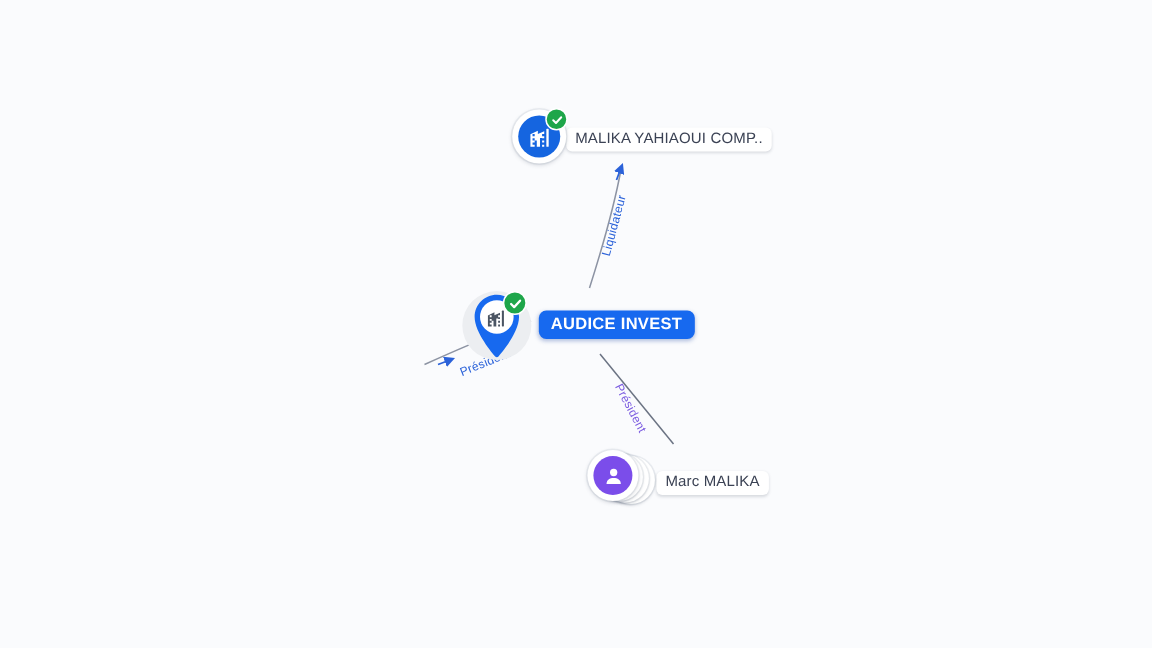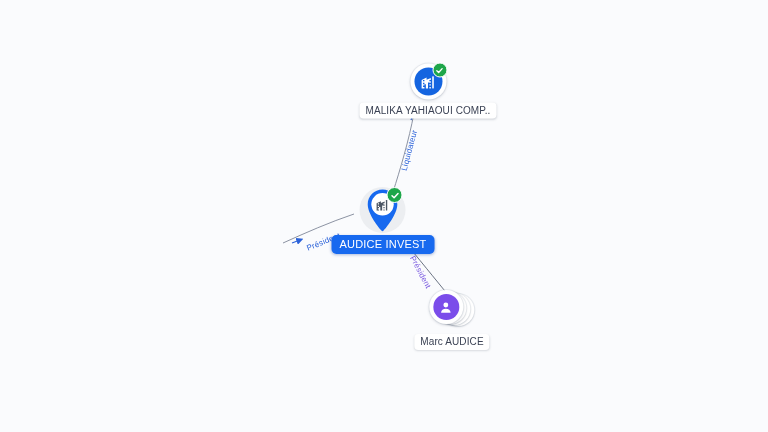--- a/index.html
+++ b/index.html
@@ -22,21 +22,21 @@
     top: 0;
     width: 768px;
     height: 432px;
   }
 
   
   .node {
     position: absolute;
     transform: translate(-50%, -50%);
     display: flex;
-    flex-direction: column;
+    flex-direction: row;
     align-items: center;
   }
 
   
   .circle-node-wrap {
     position: relative;
     width: 36px;
     height: 36px;
   }
   .circle-halo {
@@ -124,21 +124,21 @@
     justify-content: center;
     z-index: 5;
   }
   .pin-label {
     background: #1769ef;
     color: #ffffff;
     border-radius: 5px;
     padding: 3px 8px 4px;
     font-size: 11px;
     line-height: 12px;
-    font-weight: 400;
+    font-weight: 700;
     letter-spacing: 0.2px;
     white-space: nowrap;
     margin-top: -5px;
     box-shadow: 0 1px 3px rgba(30,70,160,0.35);
     position: relative;
     z-index: 6;
   }
 
   
   .person-wrap {
@@ -272,16 +272,16 @@
       <div class="stack-card stack-1"></div>
       <div class="person-main">
         <div class="person-core">
           <svg width="15" height="15" viewBox="0 0 24 24" fill="#ffffff">
             <circle cx="12" cy="8" r="3.9"></circle>
             <path d="M4.4 20.2c0-4.2 3.4-6.3 7.6-6.3s7.6 2.1 7.6 6.3z"></path>
           </svg>
         </div>
       </div>
     </div>
-    <div class="pill-label person-label">Marc AUDICE</div>
+    <div class="pill-label person-label">Marc MALIKA</div>
   </div>
 
 </div>
 
 </body></html>

